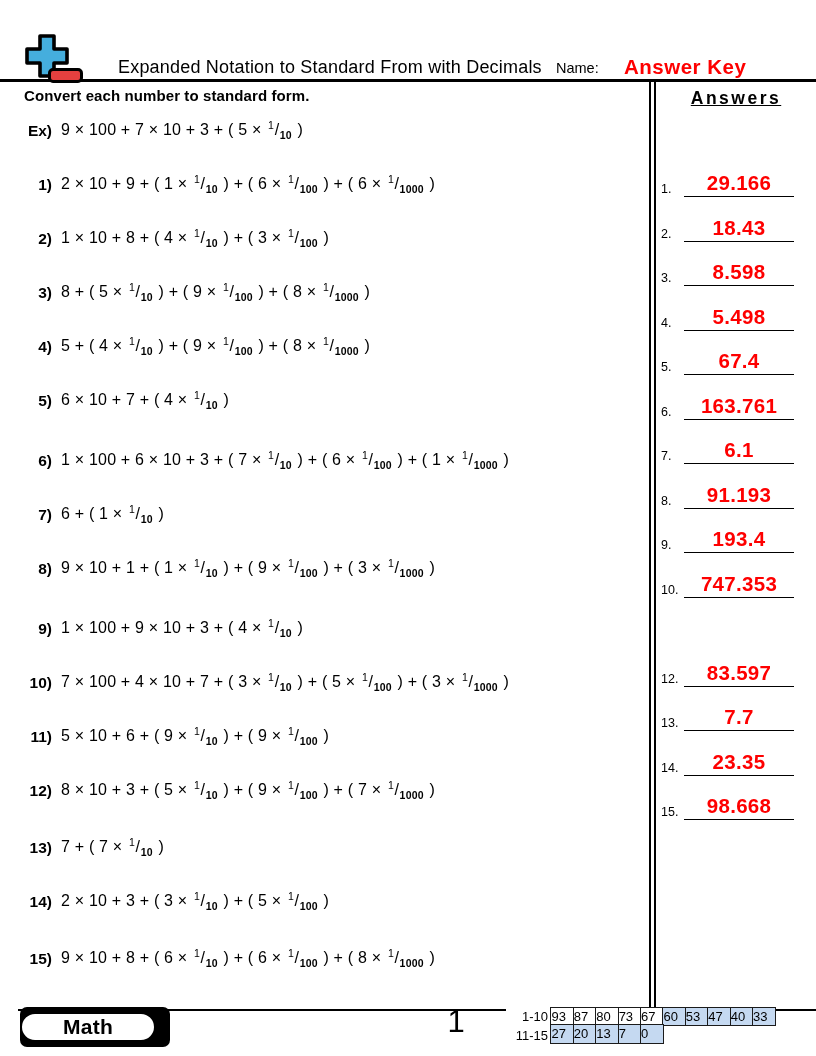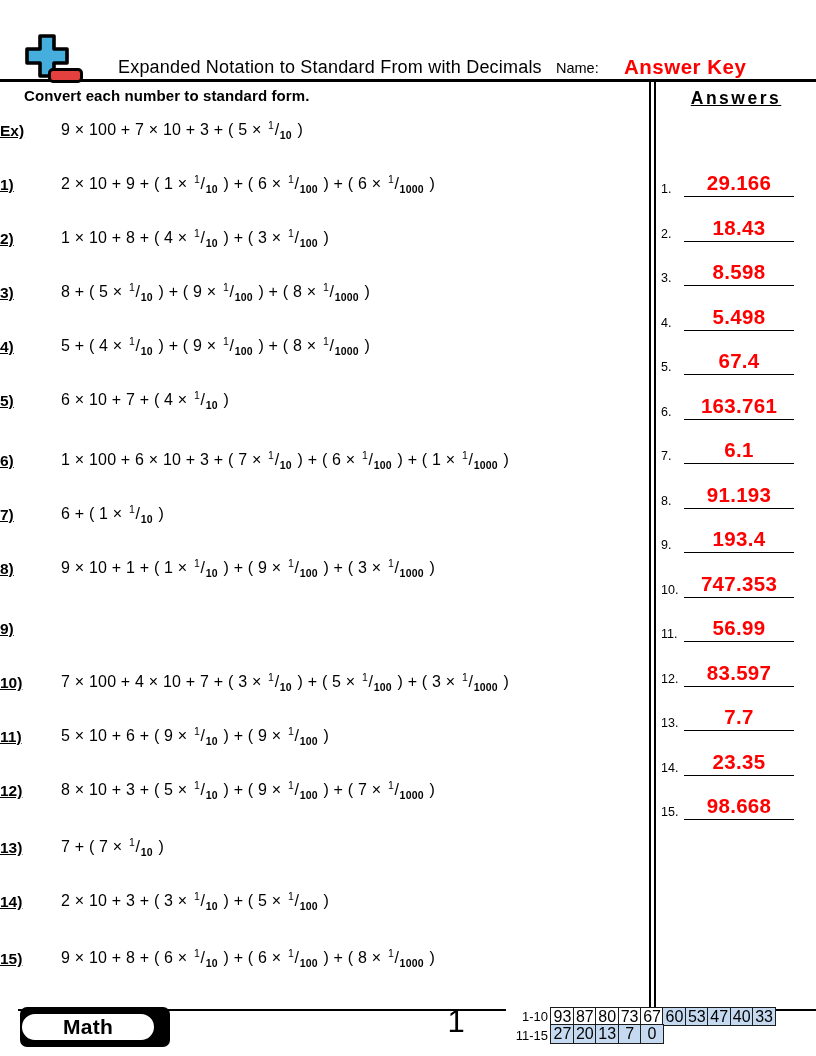--- a/index.html
+++ b/index.html
@@ -29,21 +29,21 @@
   .answer-key{position:absolute;left:624px;top:41px;font-size:20.5px;font-weight:bold;color:var(--answer-red);letter-spacing:0.5px;}
   .instructions{position:absolute;left:24px;top:73px;font-size:15px;font-weight:bold;letter-spacing:0.1px;}
   
   .vdivider{
     position:absolute;left:649px;top:68px;height:927px;width:7px;
     border-left:2px solid #000;border-right:2px solid #000;
   }
   
   .problems{position:absolute;left:0;top:0;width:648px;height:1056px;}
   .problem{position:absolute;left:0;width:645px;display:flex;align-items:flex-start;}
-  .pnum{width:52px;flex:0 0 52px;text-align:left;font-size:15.5px;font-weight:bold;padding-top:1px;text-decoration:underline;}
+  .pnum{width:52px;flex:0 0 52px;text-align:right;font-size:15.5px;font-weight:bold;padding-top:1px;}
   .expr{margin-left:9px;font-size:16px;white-space:nowrap;letter-spacing:0.2px;}
   .expr sup{font-size:10.5px;line-height:0;margin-left:2px;}
   .expr sub{font-size:10.5px;line-height:0;margin-right:1px;font-weight:bold;}
   .expr .slash{margin:0 0.5px;}
   
   .answers-panel{position:absolute;left:656px;top:68px;width:160px;height:927px;}
   .answers-title{
     margin-top:6px;text-align:center;font-size:17.5px;font-weight:bold;
     text-decoration:underline;letter-spacing:2.5px;
   }
@@ -70,21 +70,21 @@
   .brand-label{font-size:21px;font-weight:bold;letter-spacing:0.3px;}
   .website{position:absolute;left:182px;top:1004px;font-size:15.5px;}
   .page-num{position:absolute;left:426px;top:990px;width:60px;text-align:center;font-size:31px;}
   .score-grid{position:absolute;left:506px;top:993px;z-index:2;}
   .score-row{display:flex;height:19px;}
   .score-label{
     width:46px;flex:0 0 46px;text-align:right;padding-right:4px;
     font-size:13px;line-height:19px;background:#fff;
   }
   .score-cell{
-    width:24px;flex:0 0 24px;height:19px;line-height:17px;text-align:center;font-size:16px;
+    width:24px;flex:0 0 24px;height:19px;line-height:17px;font-size:13px;
     border:1.6px solid #1b1b1b;margin-left:-1.6px;background:#fff;
   }
   .score-row + .score-row .score-cell{margin-top:-1.6px;height:20px;}
   .score-cell.blue{background:var(--grid-blue);}
 </style>
 </head>
 <body>
 
 <div class="page">
 
@@ -136,20 +136,21 @@
     <div class="problem" style="top:491px">
         <span class="pnum">7)</span>
         <span class="expr">6 + ( 1 × <sup>1</sup><span class="slash">/</span><sub>10</sub> )</span>
       </div>
     <div class="problem" style="top:545px">
         <span class="pnum">8)</span>
         <span class="expr">9 × 10 + 1 + ( 1 × <sup>1</sup><span class="slash">/</span><sub>10</sub> ) + ( 9 × <sup>1</sup><span class="slash">/</span><sub>100</sub> ) + ( 3 × <sup>1</sup><span class="slash">/</span><sub>1000</sub> )</span>
       </div>
     <div class="problem" style="top:605px">
         <span class="pnum">9)</span>
+        <span class="expr">1 × 100 + 9 × 10 + 3 + ( 4 × <sup>1</sup><span class="slash">/</span><sub>10</sub> )</span>
       </div>
     <div class="problem" style="top:659px">
         <span class="pnum">10)</span>
         <span class="expr">7 × 100 + 4 × 10 + 7 + ( 3 × <sup>1</sup><span class="slash">/</span><sub>10</sub> ) + ( 5 × <sup>1</sup><span class="slash">/</span><sub>100</sub> ) + ( 3 × <sup>1</sup><span class="slash">/</span><sub>1000</sub> )</span>
       </div>
     <div class="problem" style="top:713px">
         <span class="pnum">11)</span>
         <span class="expr">5 × 10 + 6 + ( 9 × <sup>1</sup><span class="slash">/</span><sub>10</sub> ) + ( 9 × <sup>1</sup><span class="slash">/</span><sub>100</sub> )</span>
       </div>
     <div class="problem" style="top:767px">
@@ -224,26 +225,20 @@
     <div class="answer-item" style="top:437px">
         <span class="answer-label">9.</span>
         <span class="answer-line">
           <span class="answer-value">193.4</span>
         </span>
       </div>
     <div class="answer-item" style="top:482px">
         <span class="answer-label">10.</span>
         <span class="answer-line">
           <span class="answer-value">747.353</span>
-        </span>
-      </div>
-    <div class="answer-item" style="top:526px">
-        <span class="answer-label">11.</span>
-        <span class="answer-line">
-          <span class="answer-value">56.99</span>
         </span>
       </div>
     <div class="answer-item" style="top:571px">
         <span class="answer-label">12.</span>
         <span class="answer-line">
           <span class="answer-value">83.597</span>
         </span>
       </div>
     <div class="answer-item" style="top:615px">
         <span class="answer-label">13.</span>

